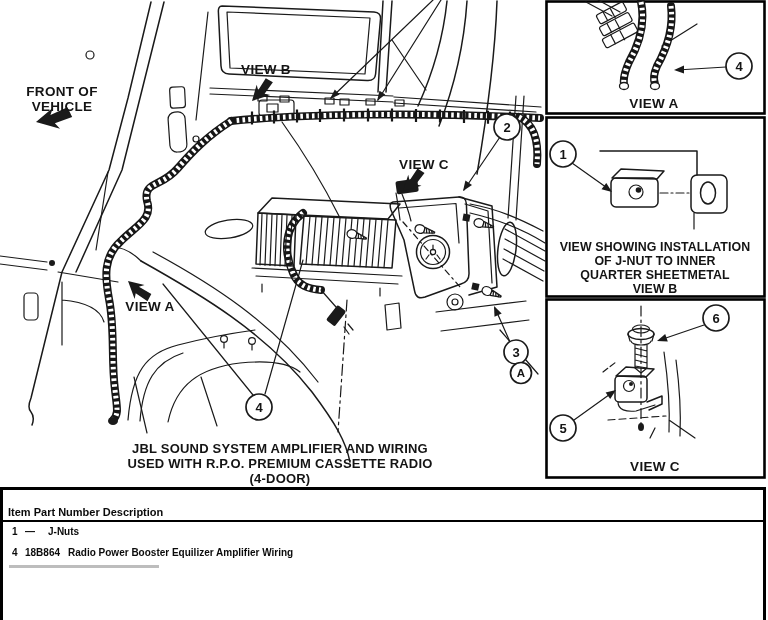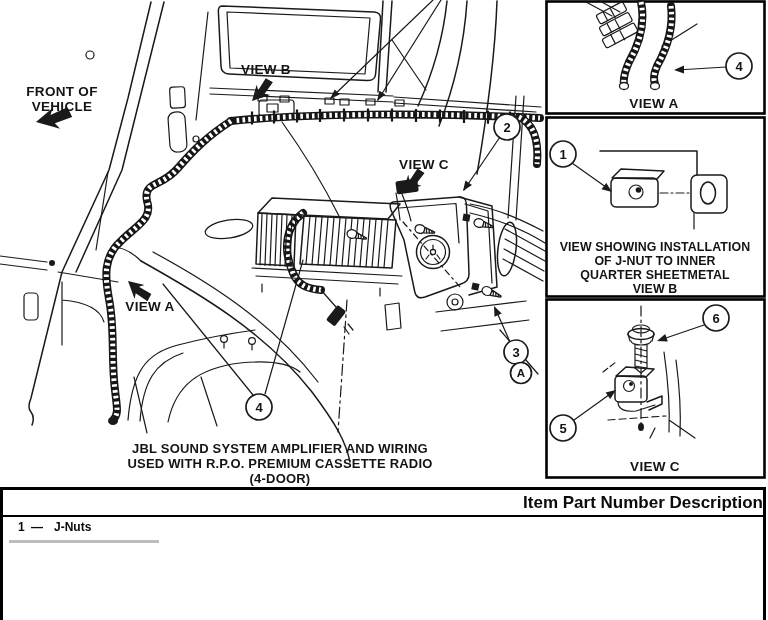--- a/index.html
+++ b/index.html
@@ -16,22 +16,22 @@
   .loomrib{stroke:#ffffff;fill:none;stroke-width:5;stroke-dasharray:2.6 3.2;stroke-linecap:butt;}
   .callout{fill:#ffffff;stroke:#1a1a1a;stroke-width:1.7;}
   .cnum{font-size:13px;text-anchor:middle;}
   .cnumS{font-size:11.5px;text-anchor:middle;}
   .solid{fill:#1a1a1a;stroke:none;}
   .scr{stroke:#1a1a1a;fill:#ffffff;stroke-width:1.3;stroke-linejoin:round;}
   .panelbox{fill:none;stroke:#000;stroke-width:2.6;}
   .parts-table{position:absolute;left:0;top:487px;width:766px;height:133px;
     border:3px solid #000;border-bottom:none;background:#fff;box-sizing:border-box;
     font-weight:bold;color:#0b0b0b;}
-  .pt-header{font-size:17px;padding:3px 0 2px 5px;border-bottom:2.5px solid #000;text-align:right;}
-  .pt-row{font-size:12px;line-height:20.5px;padding-left:15px;white-space:nowrap;}
+  .pt-header{font-size:11px;padding:16px 0 2px 5px;border-bottom:2.5px solid #000;}
+  .pt-row{font-size:10px;line-height:20.5px;padding-left:9px;white-space:nowrap;}
   .pt-item{display:inline-block;min-width:13px;}
   .pt-part{display:inline-block;min-width:15px;margin-right:8px;}
   .pt-partial{height:3px;width:150px;margin:2px 0 0 6px;background:#bdbdbd;}
 </style>
 </head>
 <body>
 
 <div class="stage">
 
 <svg width="768" height="492" viewBox="0 0 768 492">
@@ -283,16 +283,19 @@
   </g>
   <text class="t13 tc" x="655" y="471">VIEW C</text>
 </svg>
 
 
 <div class="parts-table">
   <div class="pt-header">Item Part Number Description</div>
   <div class="pt-row">
     <span class="pt-item">1</span><span class="pt-part">—</span><span class="pt-desc">J-Nuts</span>
   </div>
+  <div class="pt-row">
+    <span class="pt-item">4</span><span class="pt-part">18B864</span><span class="pt-desc">Radio Power Booster Equilizer Amplifier Wiring</span>
+  </div>
   <div class="pt-partial"></div>
 </div>
 
 </div>
 
 </body></html>

